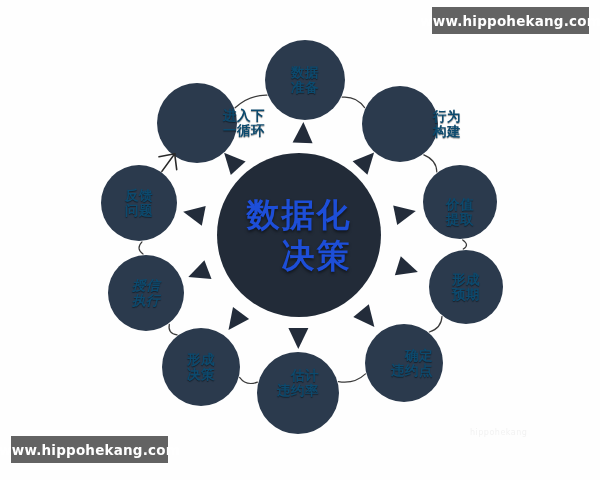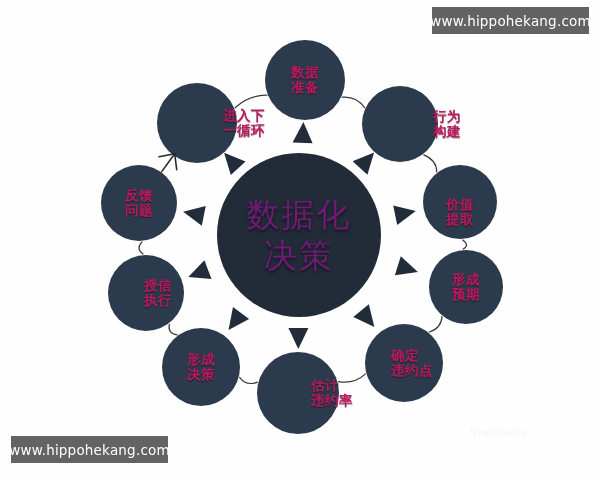--- a/index.html
+++ b/index.html
@@ -28,54 +28,54 @@
     position: absolute;
     left: 0;
     top: 0;
     width: 600px;
     height: 480px;
   }
 
   
   .node-label {
     position: absolute;
-    color: #be185d;
+    color: #0c4a6e;
     font-weight: bold;
-    text-align: left;
+    text-align: right;
     line-height: 1.12;
     letter-spacing: 0.5px;
     white-space: pre;
     transform: translate(-50%, -50%);
     pointer-events: none;
     text-shadow: 0 1px 1px rgba(0,0,0,0.45);
   }
   .node-label.small { font-size: 13.5px; }
 
   .center-label {
     position: absolute;
-    color: #701a75;
-    font-weight: normal;
-    text-align: center;
+    color: #1d4ed8;
+    font-weight: bold;
+    text-align: right;
     font-size: 33px;
     line-height: 1.25;
     letter-spacing: 2px;
     white-space: pre;
     transform: translate(-50%, -50%);
     pointer-events: none;
     text-shadow: 0 2px 3px rgba(0,0,0,0.5);
   }
 
   
   .watermark {
     position: absolute;
     background: #636363;
     color: #ffffff;
     font-family: "DejaVu Sans", "Liberation Sans", sans-serif;
     font-size: 13.5px;
-    font-weight: normal;
+    font-weight: bold;
     letter-spacing: 0.2px;
     display: flex;
     align-items: center;
     justify-content: center;
   }
   #watermark-top-right {
     right: 11px;
     top: 7px;
     width: 157px;
     height: 27px;
@@ -152,25 +152,25 @@
       <div class="node-label small" style="left: 305px; top: 80px;">数据
 准备</div>
       <div class="node-label small" style="left: 400px; top: 124px; margin-left: 47px;">行为
 构建</div>
       <div class="node-label small" style="left: 460px; top: 212px;">价值
 提取</div>
       <div class="node-label small" style="left: 466px; top: 287px;">形成
 预期</div>
       <div class="node-label small" style="left: 412px; top: 363px;">确定
 违约点</div>
-      <div class="node-label small" style="left: 298px; top: 393px; margin-left: 34px;">估计
+      <div class="node-label small" style="left: 298px; top: 383px;">估计
 违约率</div>
       <div class="node-label small" style="left: 201px; top: 367px;">形成
 决策</div>
-      <div class="node-label small" style="left: 158px; top: 293px;">授信
+      <div class="node-label small" style="left: 146px; top: 293px; font-style: italic;">授信
 执行</div>
       <div class="node-label small" style="left: 139px; top: 203px;">反馈
 问题</div>
       <div class="node-label small" style="left: 197px; top: 123px; margin-left: 47px;">进入下
 一循环</div>
       <div class="center-label" style="left: 299px; top: 235px;">数据化
 决策</div>
     </div>
 
   <div class="watermark" id="watermark-top-right">www.hippohekang.com</div>

